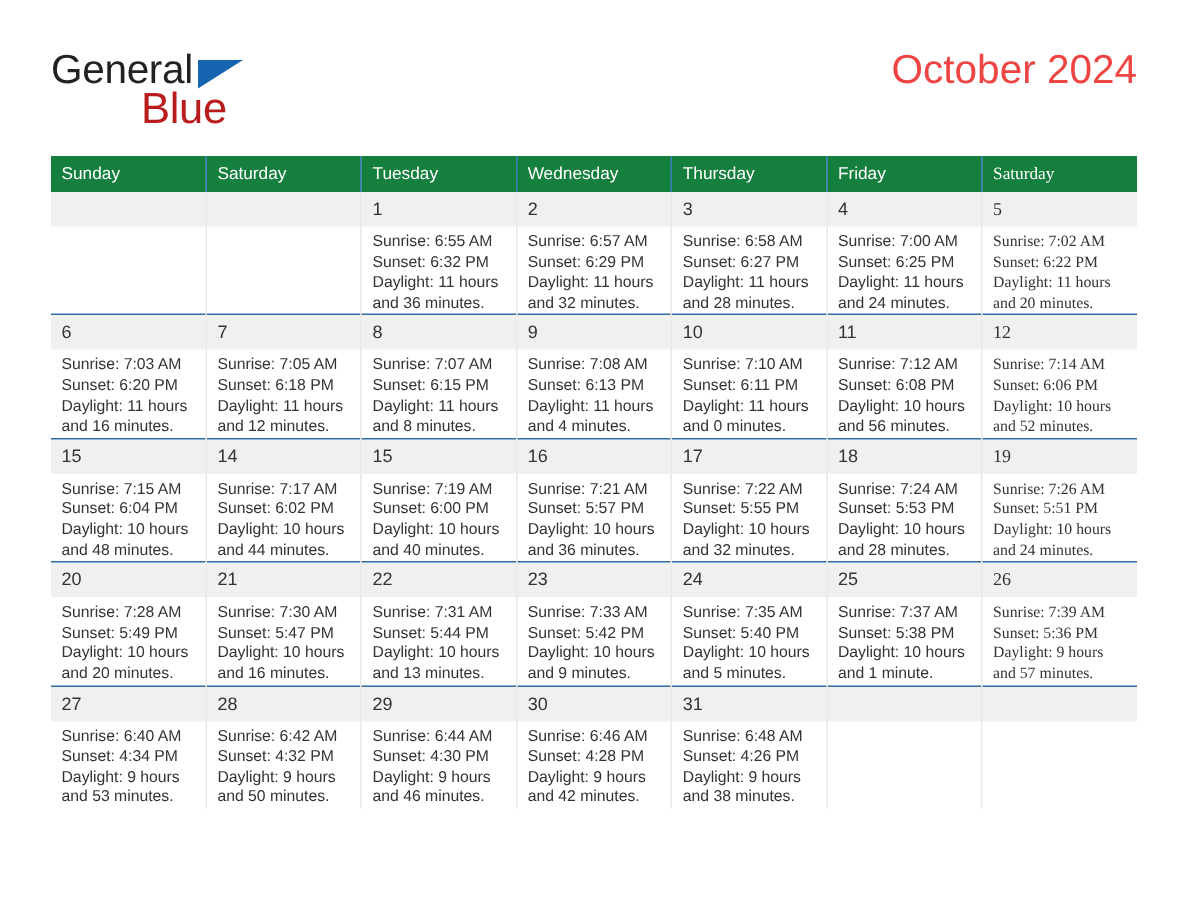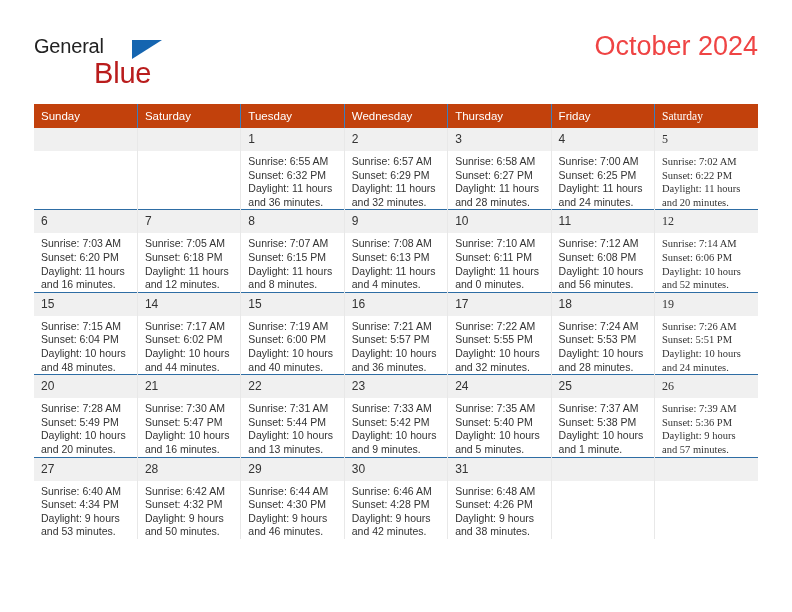--- a/index.html
+++ b/index.html
@@ -32,21 +32,21 @@
     position: absolute;
     left: 0;
     top: 4px;
     width: 200px;
     height: 56px;
   }
   .logo-general {
     position: absolute;
     left: 0;
     top: 0;
-    font-size: 20px;
+    font-size: 27px;
     color: #222222;
     letter-spacing: -0.2px;
     line-height: 28px;
   }
   .logo-tri {
     position: absolute;
     left: 98px;
     top: 8px;
     width: 0;
     height: 0;
@@ -85,21 +85,21 @@
   
   .cal {
     position: absolute;
     left: 34px;
     top: 104px;
     width: 724px;
     border-collapse: collapse;
     table-layout: fixed;
   }
   .cal th {
-    background: #c2410c;
+    background: #15803d;
     color: #ffffff;
     font-size: 11.5px;
     font-weight: normal;
     text-align: left;
     padding: 6px 0 6px 7px;
     height: 12px;
     border-right: 1px solid #3a7ebf;
   }
   .cal td {
     vertical-align: top;

